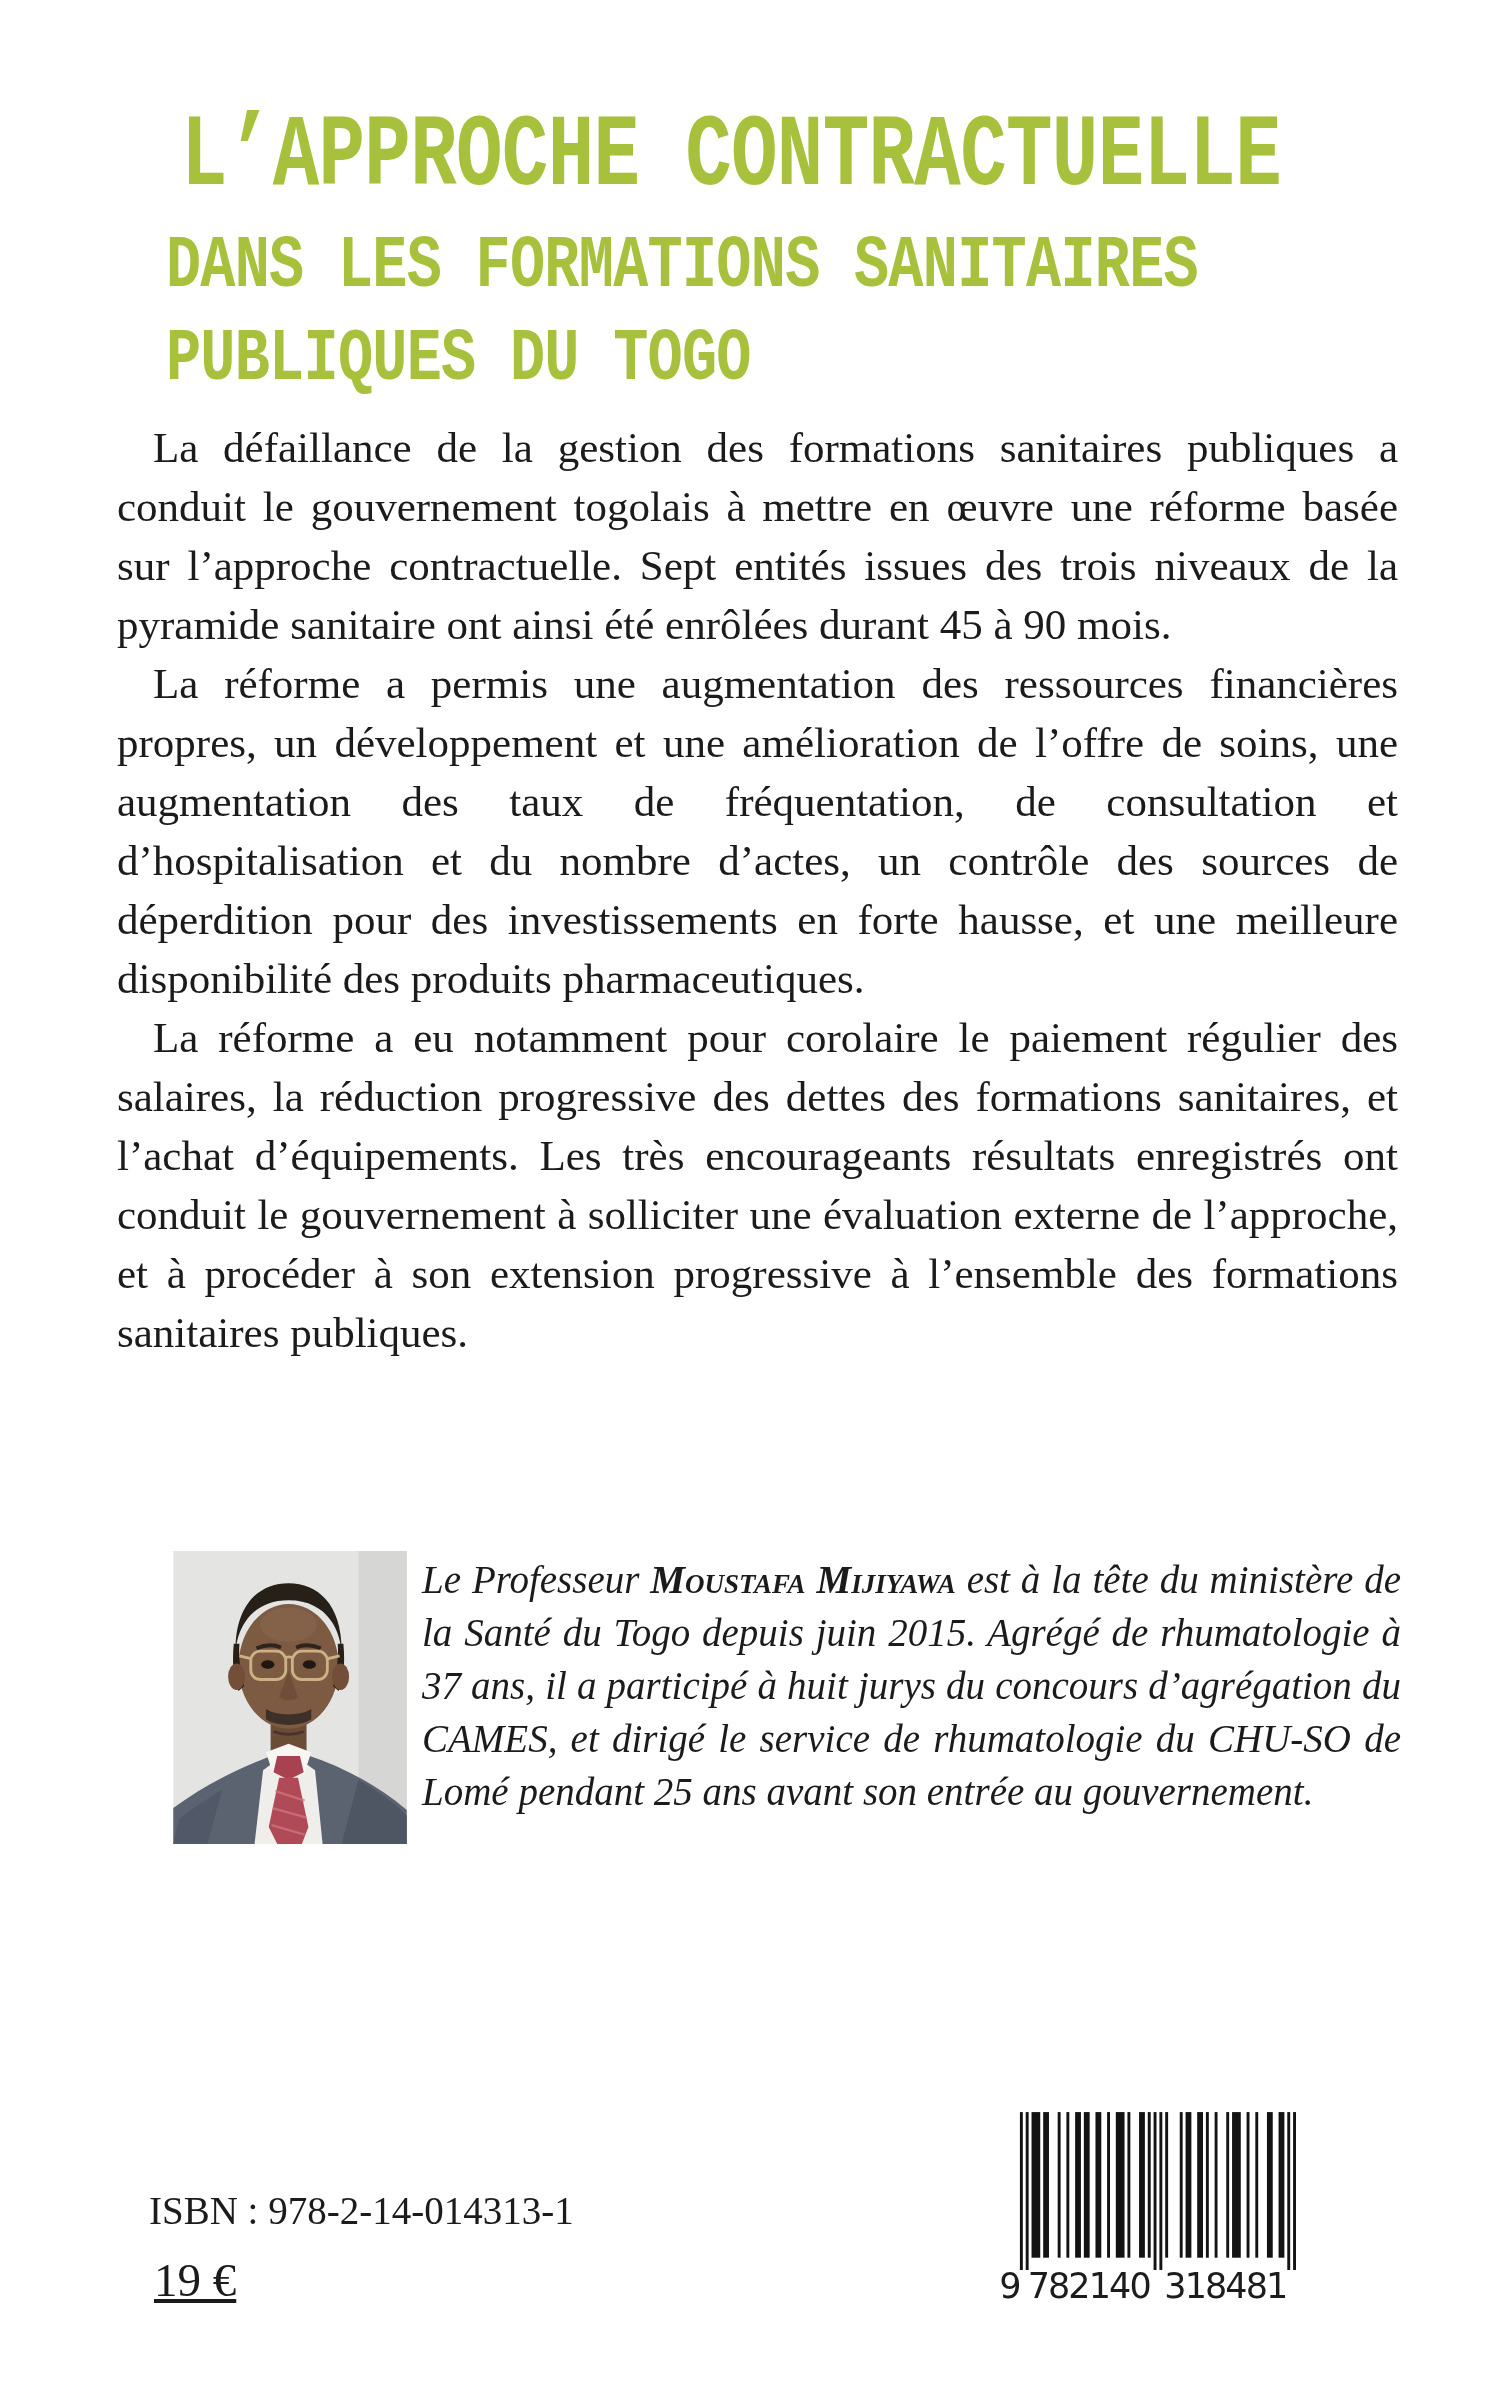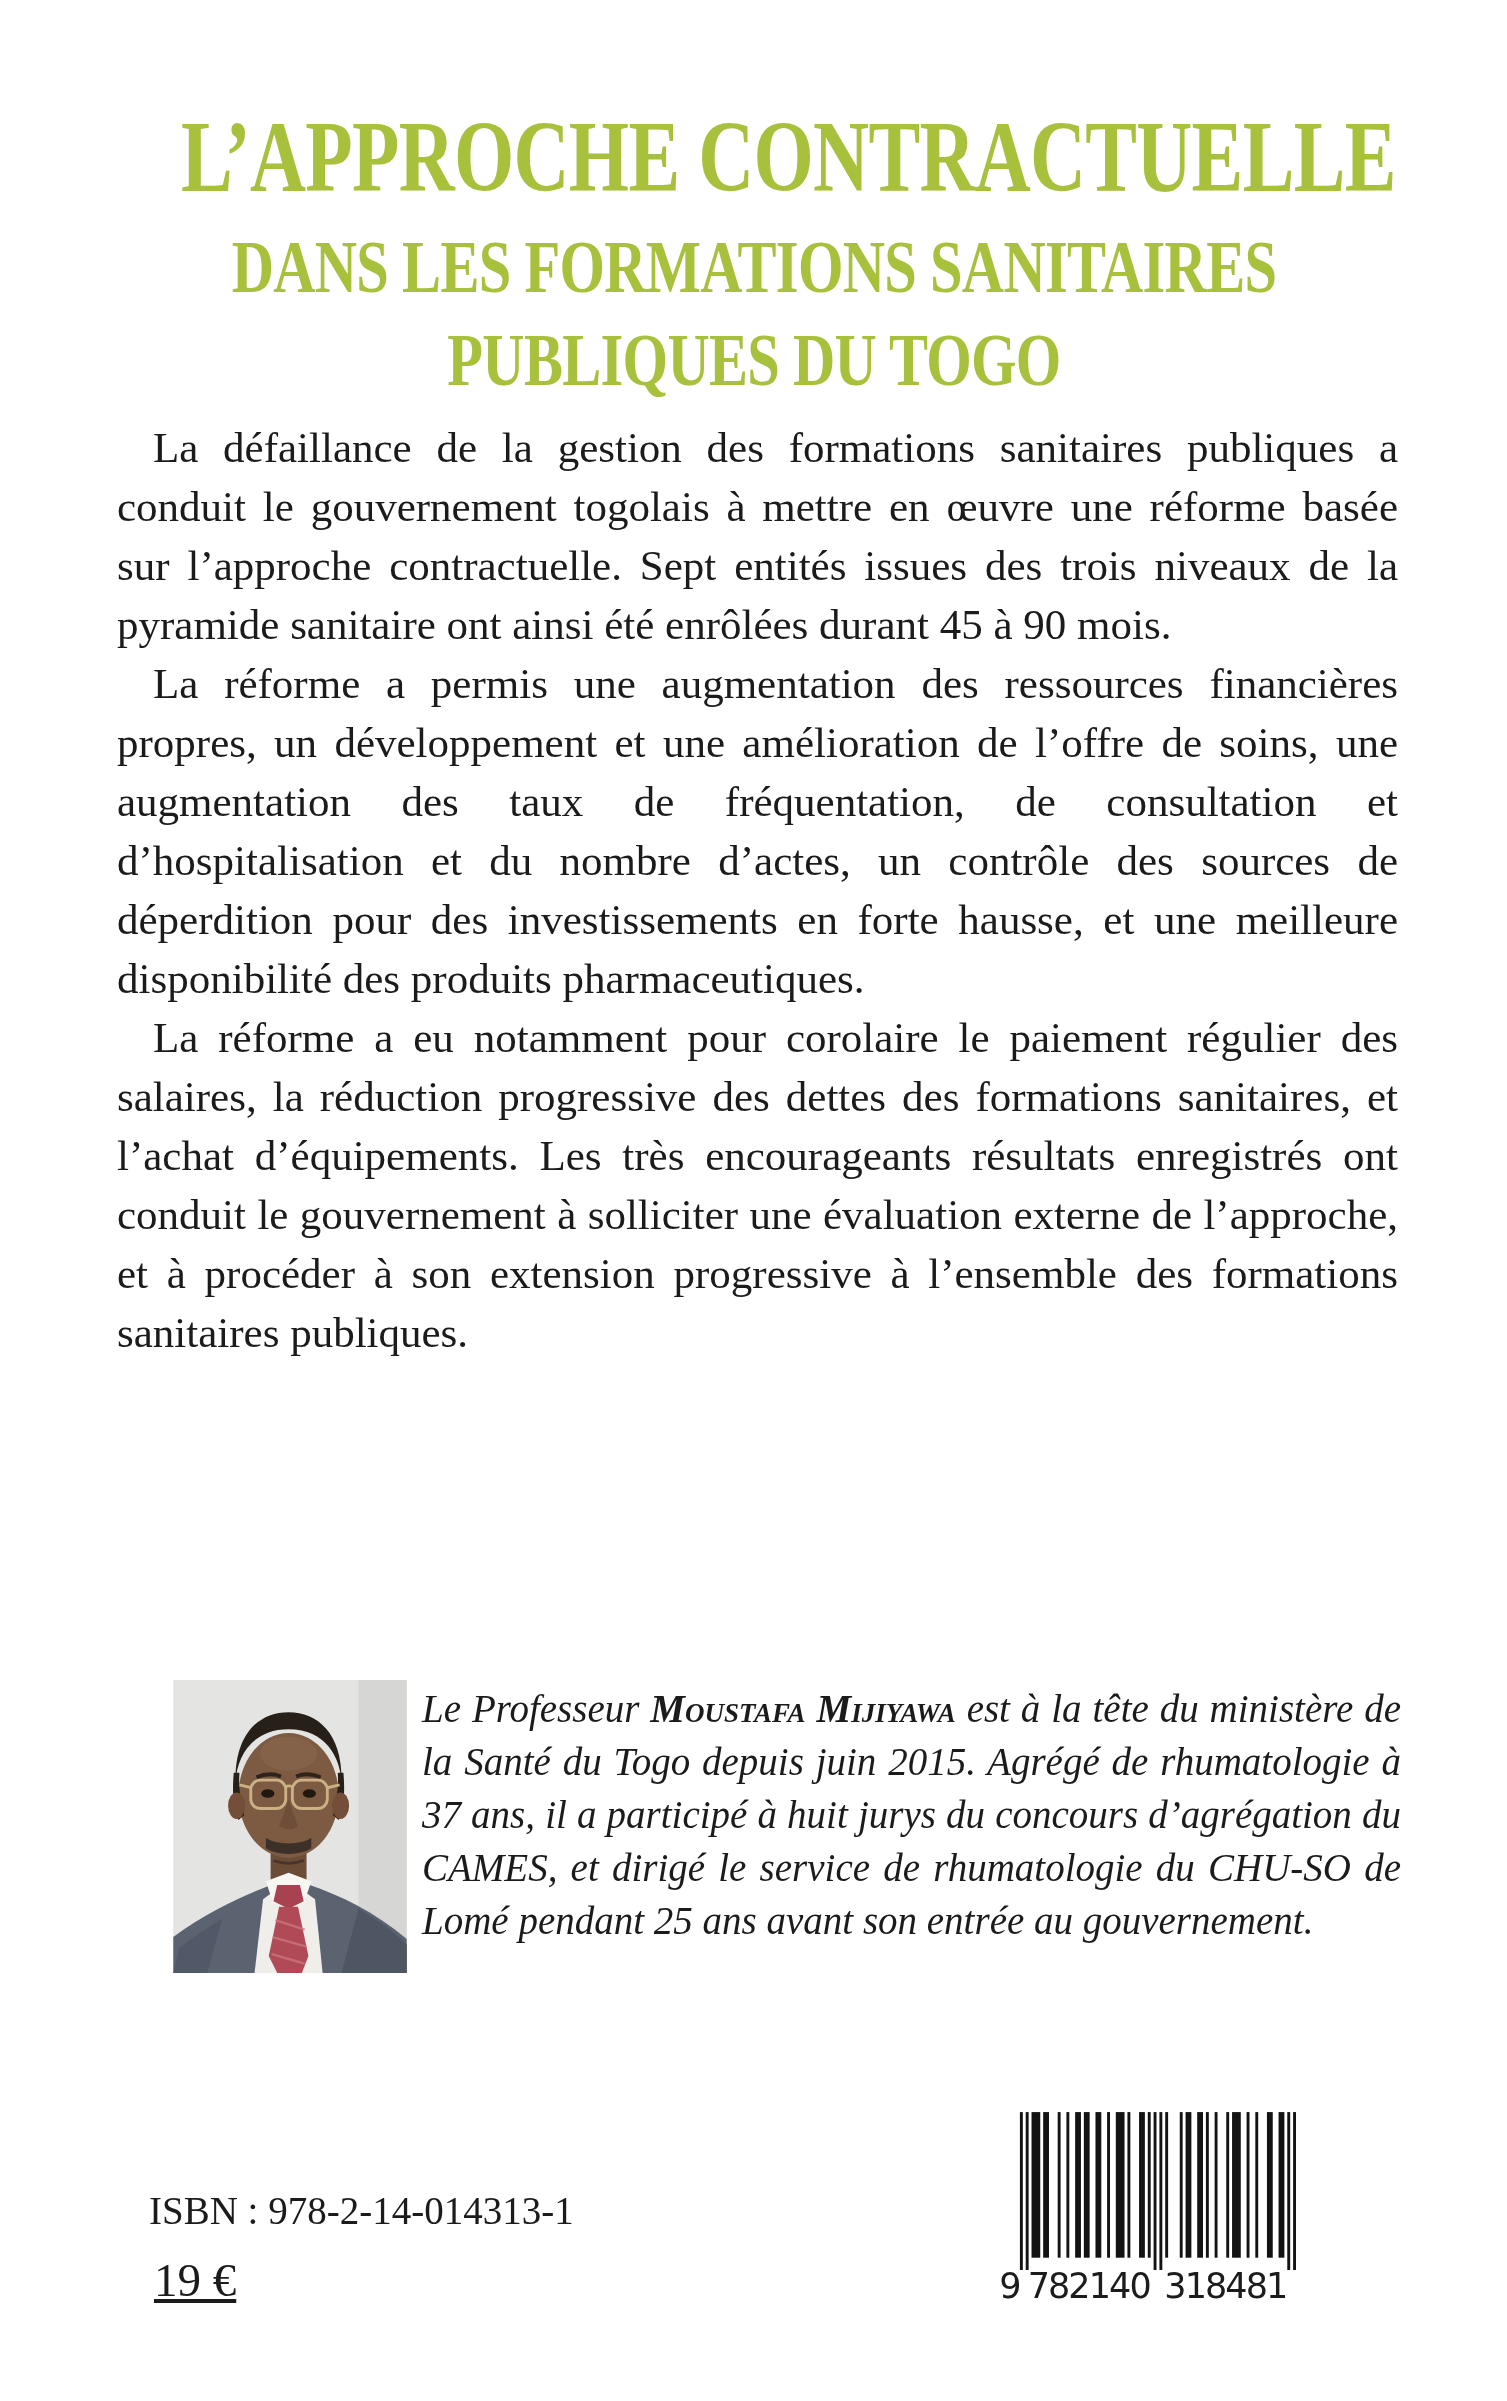--- a/index.html
+++ b/index.html
@@ -3,32 +3,32 @@
 <meta charset="utf-8">
 <style>
   * { margin:0; padding:0; box-sizing:border-box; }
   html,body { background:#ffffff; }
   .page {
     position:relative; width:1508px; height:2402px;
     background:#ffffff; overflow:hidden;
     font-family:"Liberation Serif", serif; color:#1b1b1b;
   }
   
-  .title-block { position:absolute; top:106px; left:0; width:100%; text-align:center;
-                 font-family:Liberation Serif, serif; font-weight:bold; }
+  .title-block { position:absolute; top:106px; left:0; width:100%; 
+                 font-family:Liberation Mono, monospace; font-weight:bold; }
   .title-line-1 { font-size:102px; line-height:1.0; transform:scaleX(0.76); transform-origin:50% 50%;
                   letter-spacing:-0.9px; white-space:nowrap; margin-bottom:21px; }
   .title-line-2, .title-line-3 { font-size:75px; line-height:1.0; transform:scaleX(0.78);
                   transform-origin:50% 50%; letter-spacing:-0.9px; white-space:nowrap; margin-bottom:18px; }
   
   .synopsis { position:absolute; top:418px; left:117px; width:1281px;
               font-size:43px; line-height:59px; text-align:justify; }
   .synopsis p { margin:0; text-indent:36px; }
   
-  .author-row { position:absolute; top:1680px; left:173px; width:1228px; display:flex; }
+  .author-row { position:absolute; top:1551px; left:173px; width:1228px; display:flex; }
   .author-photo { width:234px; height:293px; flex:0 0 auto; }
   .author-photo svg { display:block; width:234px; height:293px; }
   .author-bio { flex:1 1 auto; margin-left:15px; font-style:italic;
                 font-size:39px; line-height:53px; text-align:justify; padding-top:1.9px; }
   .bio-name { font-weight:bold; font-variant:small-caps; }
   
   .isbn-text  { position:absolute; left:149px; top:2188px; font-size:39px; }
   .price-text { position:absolute; left:154px; top:2253px; font-size:47px;text-decoration:underline; }
   .barcode-wrap { position:absolute; left:1001px; top:2112px; width:295px; height:194px; background:#fff; }
 </style>

